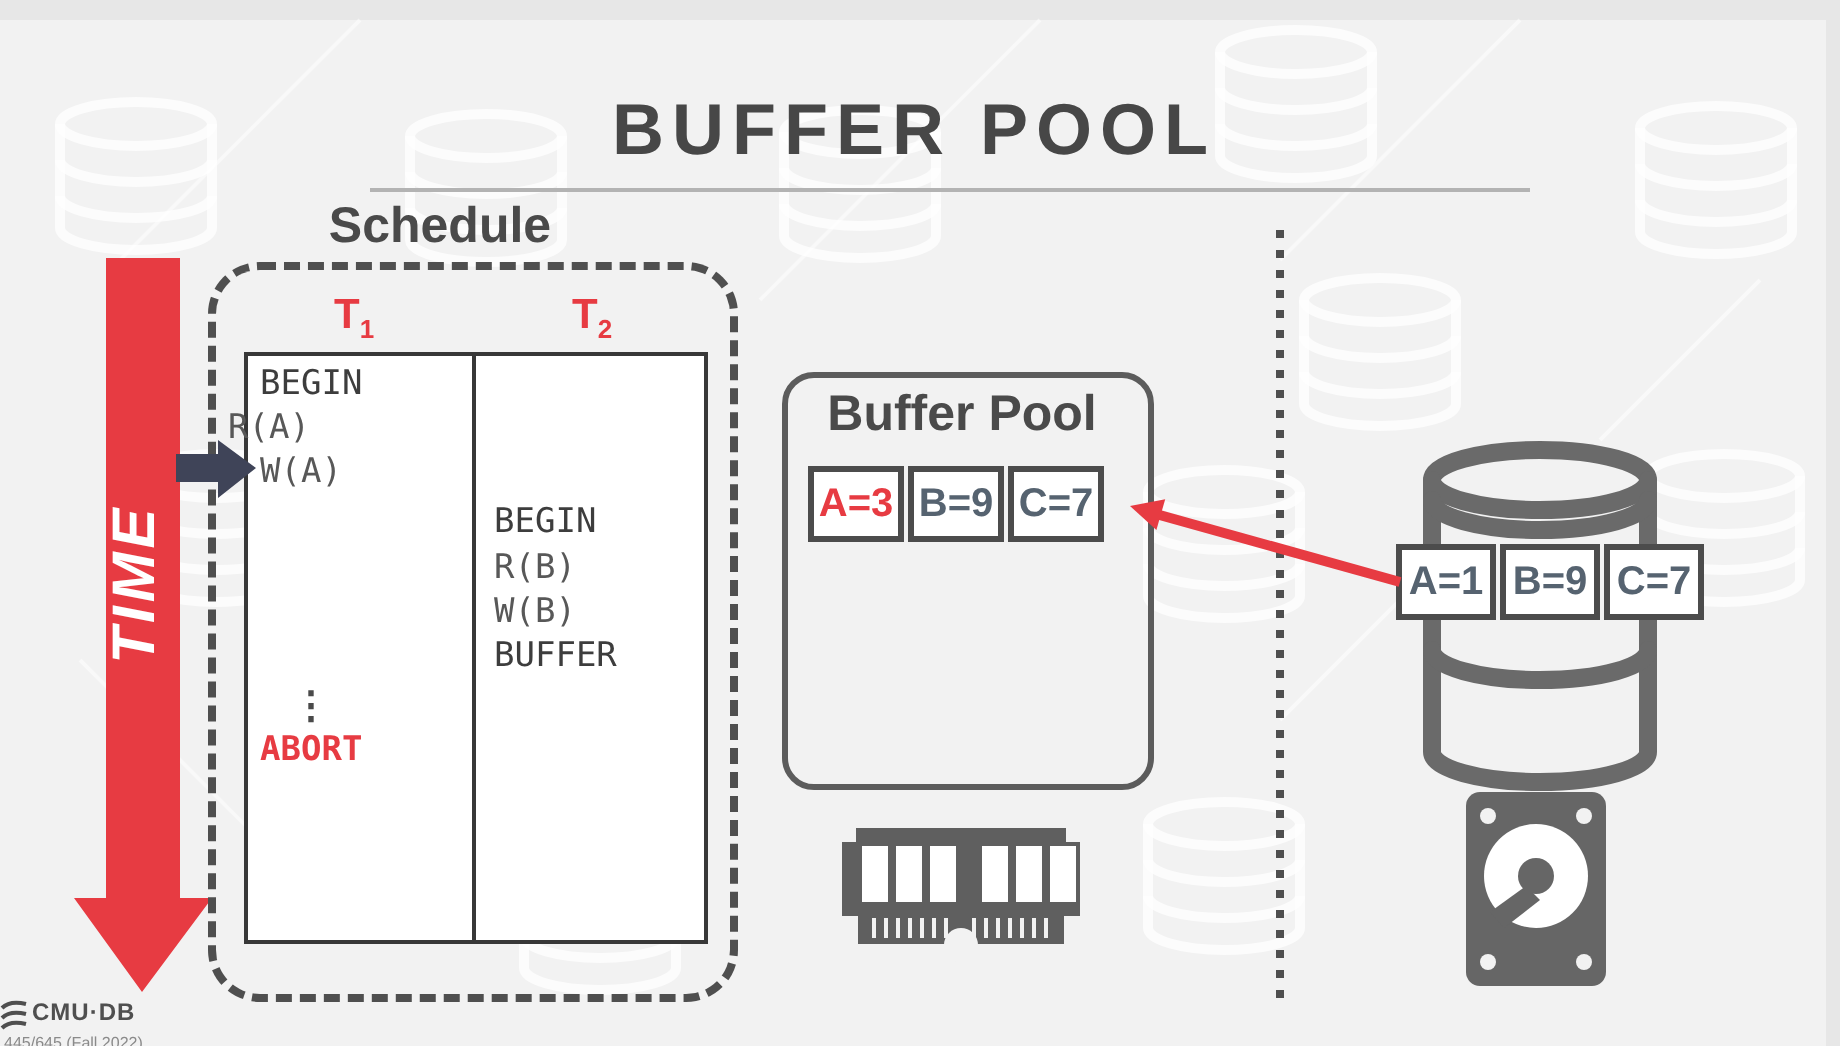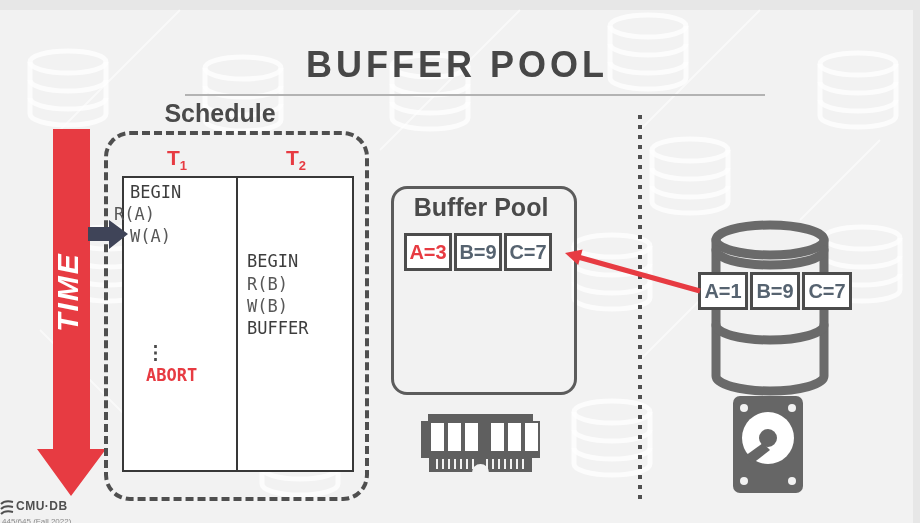--- a/index.html
+++ b/index.html
@@ -17,21 +17,21 @@
   .dashed-box{position:absolute;left:104px;top:131px;width:257px;height:362px;
               border:4px dashed #4f4f4f;border-radius:26px;}
   .txn-label{position:absolute;font-size:21px;font-weight:bold;color:#e73b42;}
   .txn-label sub{font-size:13px;}
   .sched-table{position:absolute;left:122px;top:176px;width:228px;height:292px;
                background:#ffffff;border:2px solid #383838;}
   .sched-divider{position:absolute;left:236px;top:176px;width:2px;height:296px;background:#383838;}
   .op{position:absolute;font-family:"DejaVu Sans Mono",monospace;font-size:17px;
       color:#585858;white-space:pre;}
   .op.kw{font-weight:normal;color:#3d3d3d;}
-  .op.abort{font-weight:bold;color:#e73b42;margin-left:16px;}
+  .op.abort{font-weight:bold;color:#e73b42;}
   .op.dots{font-weight:bold;color:#4a4a4a;font-size:19px;}
   
   .time-label{position:absolute;left:-29px;top:272px;width:200px;height:40px;
               transform:rotate(-90deg);text-align:center;color:#ffffff;
               font-size:30px;font-weight:bold;font-style:italic;letter-spacing:2px;}
   
   .bp-box{position:absolute;left:391px;top:186px;width:180px;height:203px;
           border:3px solid #5c5c5c;border-radius:16px;}
   .bp-heading{position:absolute;left:391px;top:193px;width:180px;text-align:center;}
   .page-row{position:absolute;display:flex;gap:2px;}

